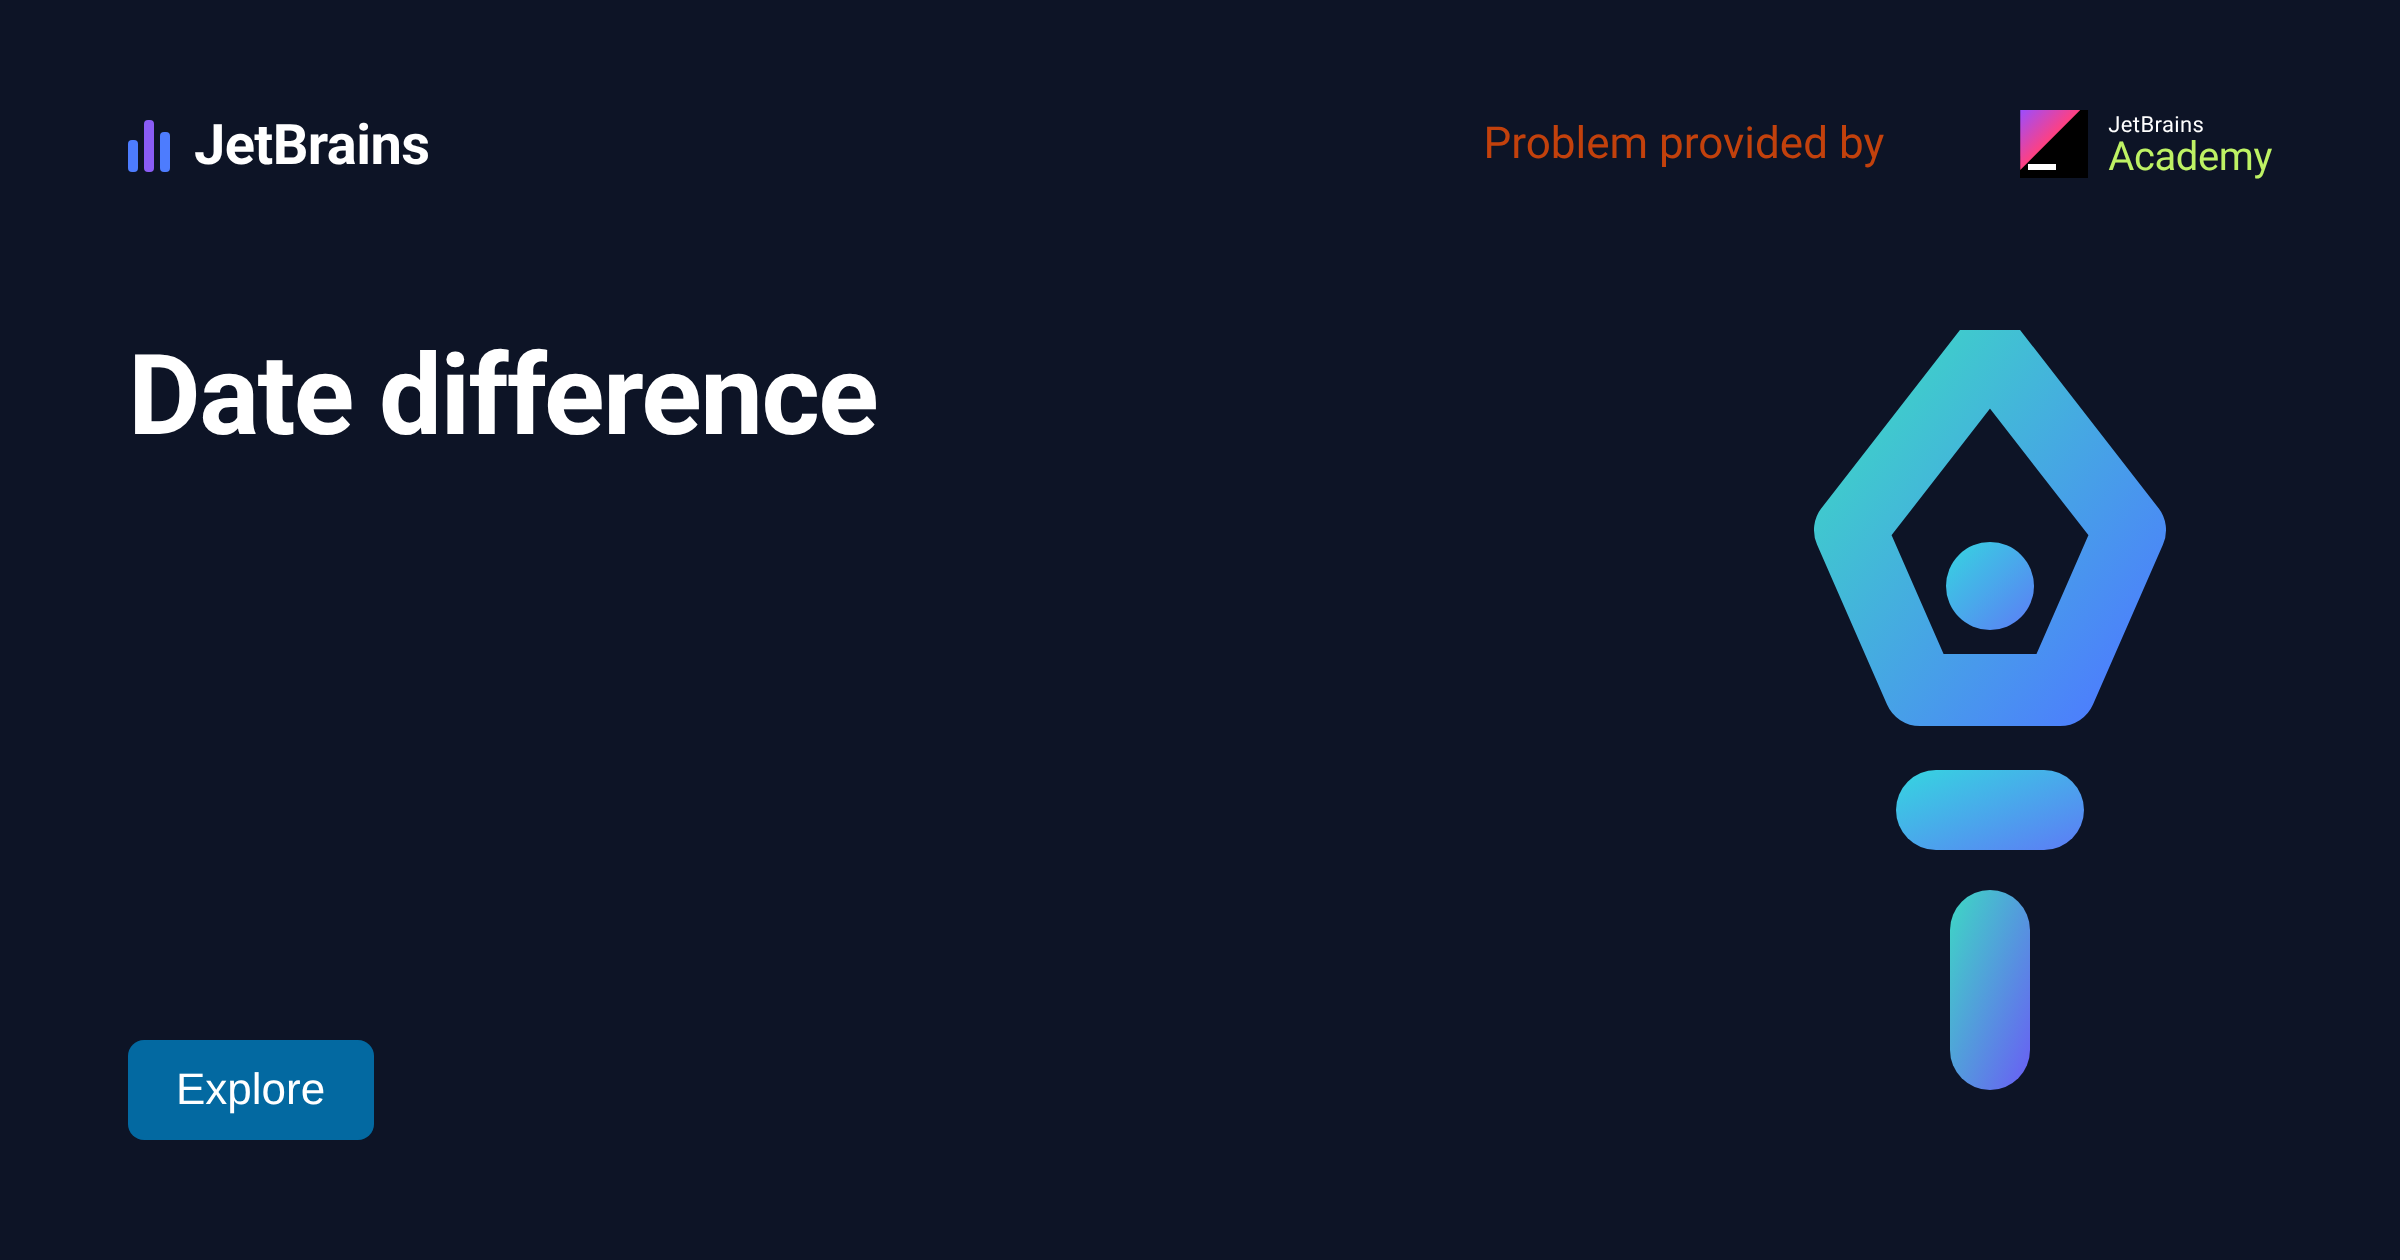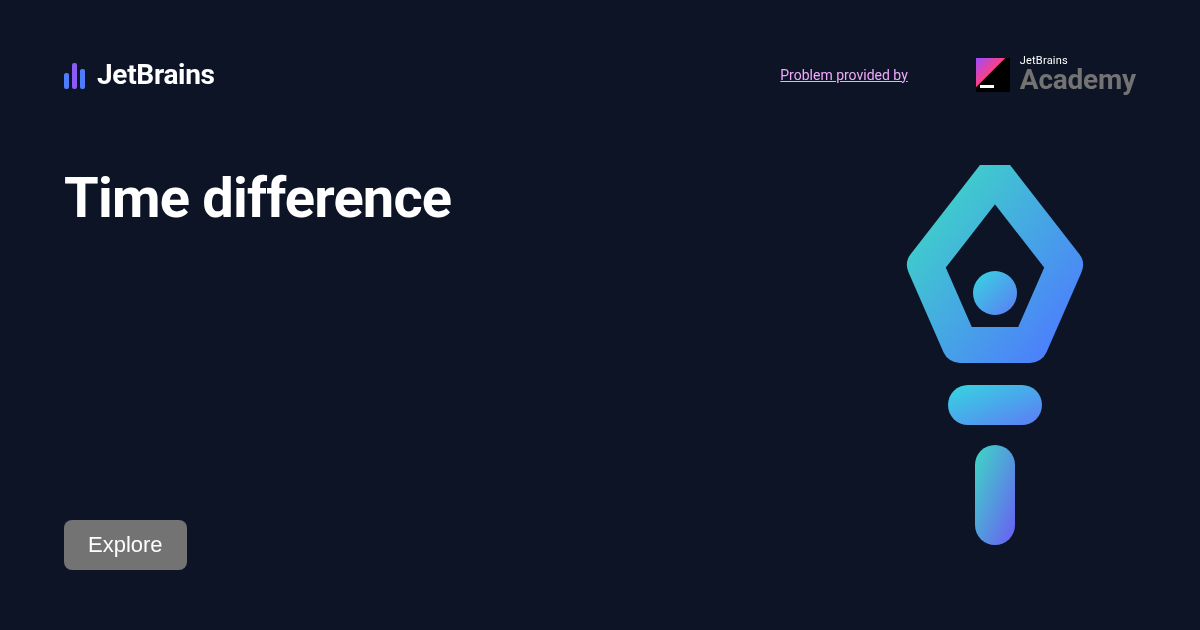--- a/index.html
+++ b/index.html
@@ -47,24 +47,23 @@
       font-size: 28px;
       font-weight: 700;
       letter-spacing: -0.3px;
     }
     .brand-right {
       display: flex;
       align-items: center;
       gap: 20px;
     }
     .provided-text {
-      color: #f0abfc;
-      font-size: 14px;
-      font-weight: 400;
-      text-decoration: underline;
+      color: #c2410c;
+      font-size: 22px;
+      font-weight: 400;
     }
     .jb-logo {
       display: flex;
       align-items: center;
       gap: 10px;
       margin-left: 48px;
     }
     .jb-square {
       width: 34px;
       height: 34px;
@@ -94,23 +93,23 @@
       flex-direction: column;
       line-height: 1;
     }
     .jb-text-top {
       color: #ffffff;
       font-size: 11px;
       font-weight: 400;
       letter-spacing: 0.2px;
     }
     .jb-text-bottom {
-      color: #737373;
-      font-size: 28px;
-      font-weight: 700;
+      color: #bef264;
+      font-size: 20px;
+      font-weight: 400;
       letter-spacing: -0.2px;
     }
     .main-content {
       position: absolute;
       top: 165px;
       left: 64px;
       max-width: 700px;
     }
     .title {
       color: #ffffff;
@@ -121,21 +120,21 @@
     }
     .subtitle {
       color: #d4d9e4;
       font-size: 26px;
       font-weight: 400;
     }
     .explore-btn {
       position: absolute;
       bottom: 60px;
       left: 64px;
-      background: #737373;
+      background: #0369a1;
       color: #ffffff;
       font-size: 22px;
       font-weight: 500;
       padding: 12px 24px;
       border: none;
       border-radius: 8px;
       cursor: pointer;
     }
     .decoration {
       position: absolute;
@@ -166,21 +165,21 @@
       </div>
       <div class="jb-text">
         <span class="jb-text-top">JetBrains</span>
         <span class="jb-text-bottom">Academy</span>
       </div>
     </div>
   </div>
 </div>
 
 <div class="main-content">
-  <h1 class="title">Time difference</h1>
+  <h1 class="title">Date difference</h1>
 </div>
 
 <button class="explore-btn">Explore</button>
 
 <div class="decoration">
   <svg width="210" height="400" viewBox="0 0 210 400" xmlns="http://www.w3.org/2000/svg">
     <defs>
       <linearGradient id="grad1" x1="0%" y1="0%" x2="100%" y2="100%">
         <stop offset="0%" stop-color="#3dd9c4"></stop>
         <stop offset="100%" stop-color="#4d7cfe"></stop>

